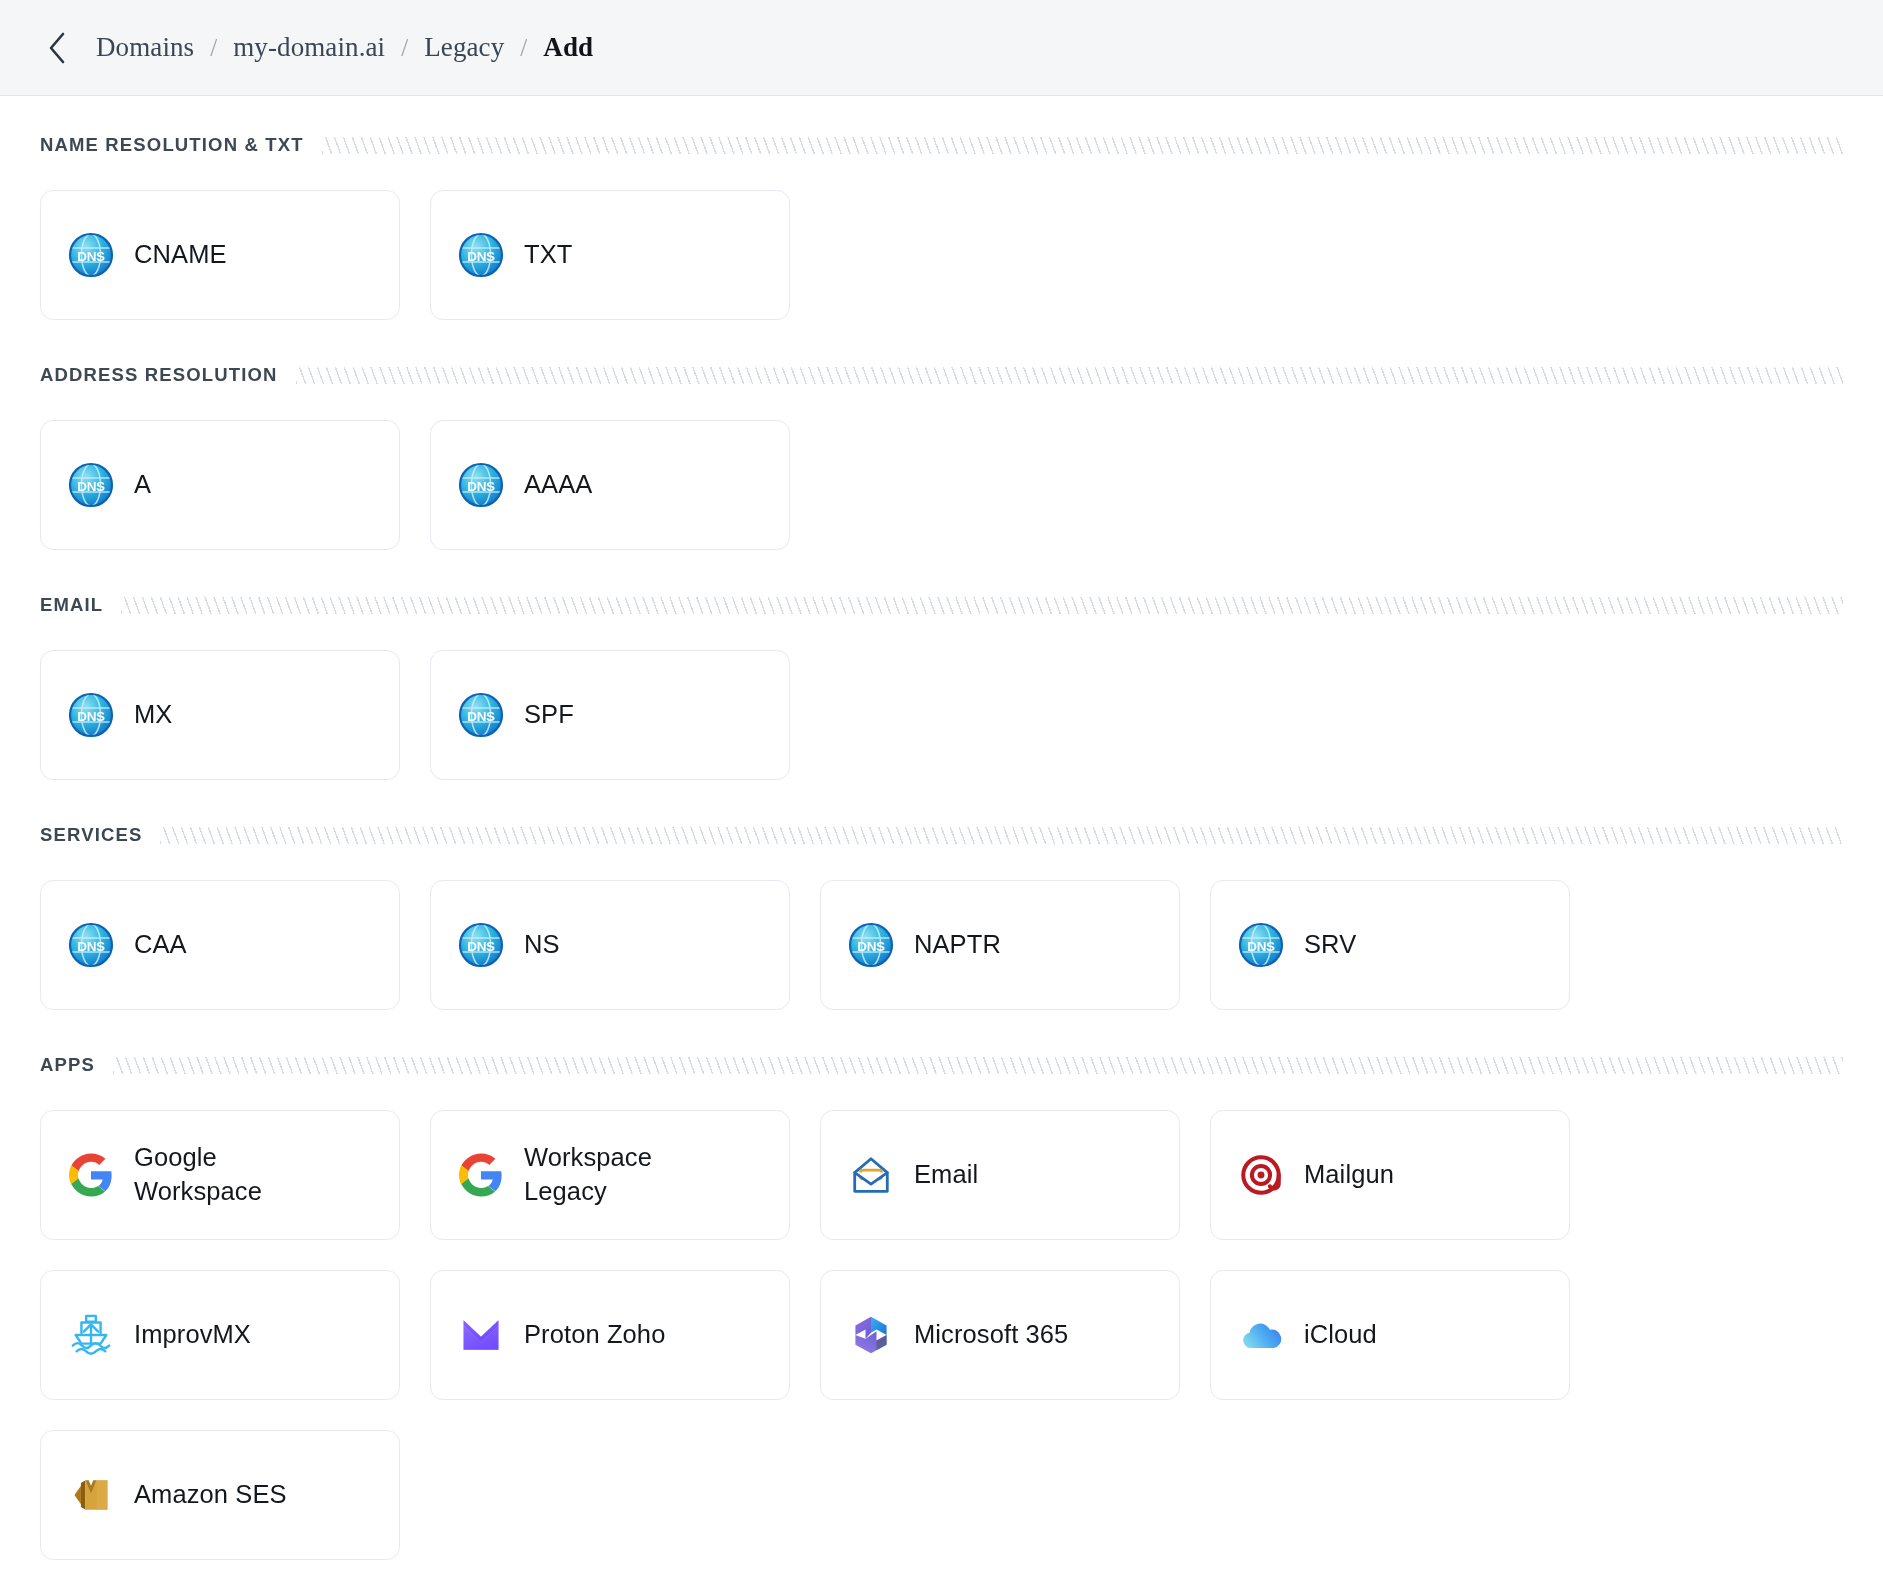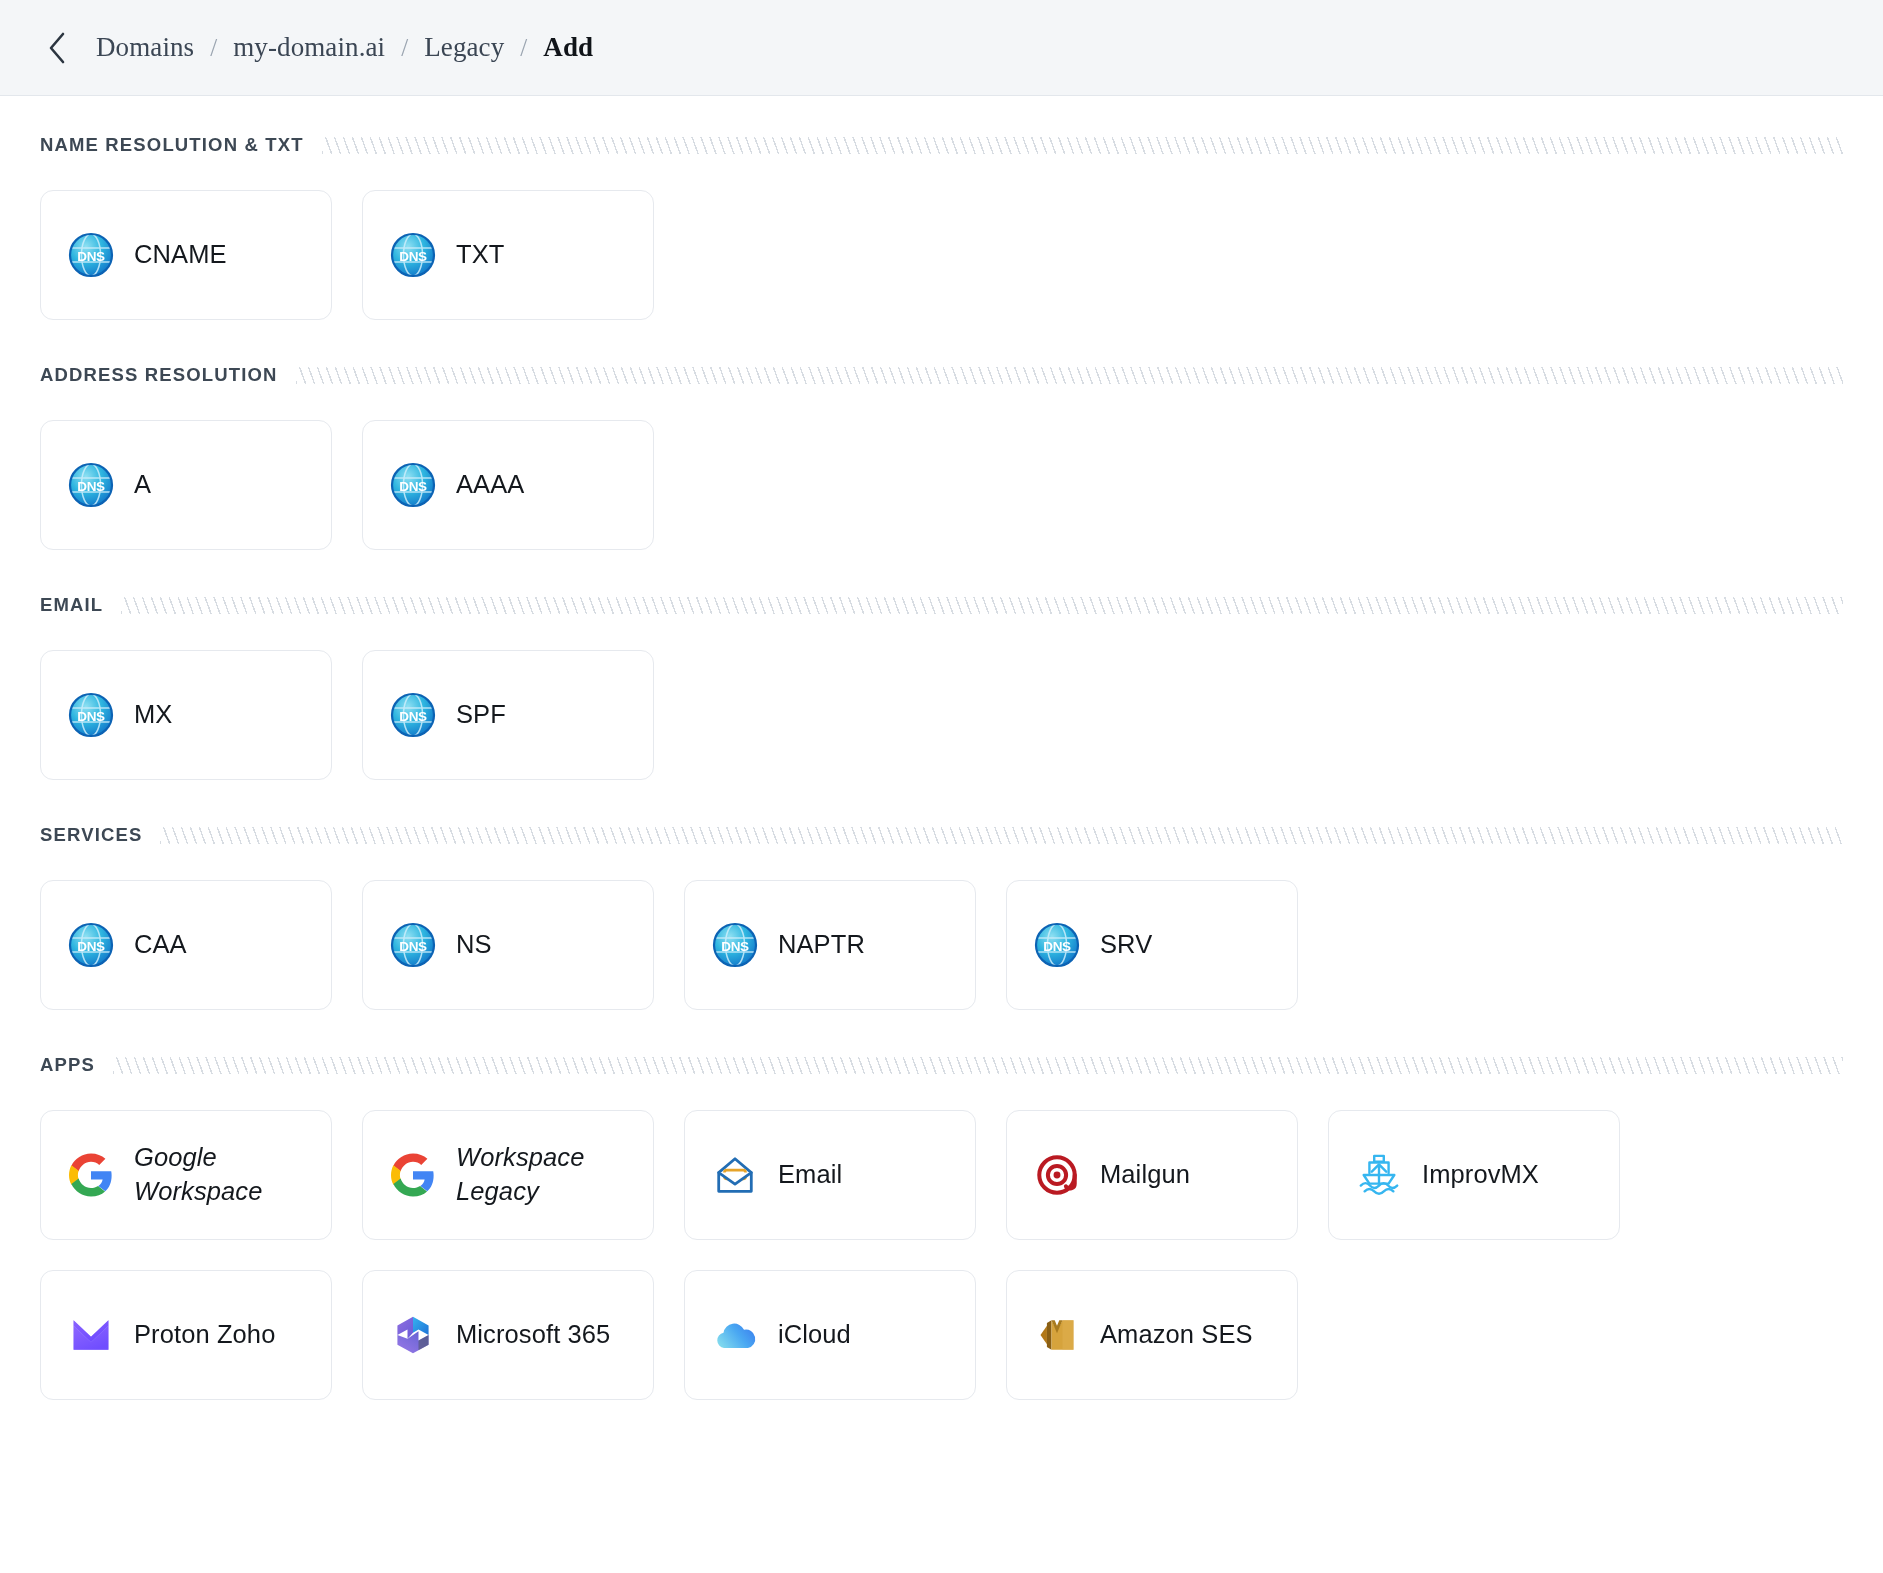--- a/index.html
+++ b/index.html
@@ -72,21 +72,21 @@
   }
 
   
   .grid {
     display: flex;
     flex-wrap: wrap;
     gap: 30px;
     margin-bottom: 44px;
   }
   .card {
-    width: 292px;
+    width: 360px;
     height: 130px;
     background: #ffffff;
     border: 1px solid #e6e9ee;
     border-radius: 13px;
     display: flex;
     align-items: center;
     gap: 19px;
     padding: 0 26px;
     cursor: pointer;
     flex: none;
@@ -96,21 +96,21 @@
     flex: none;
     display: flex; align-items: center; justify-content: center;
   }
   .card-icon svg { display: block; }
   .card-label {
     font-size: 25.5px;
     color: #14181d;
     line-height: 1.33;
     letter-spacing: .1px;
   }
-  .card-label.two-line { max-width: 200px; font-style: italic; }
+  .card-label.two-line { max-width: 200px; }
 
   .section:last-child .grid { margin-bottom: 0; }
   .apps .grid { row-gap: 30px; }
 </style>
 </head>
 <body>
 
 <div class="topbar">
   <div class="back-btn">
     <span>

